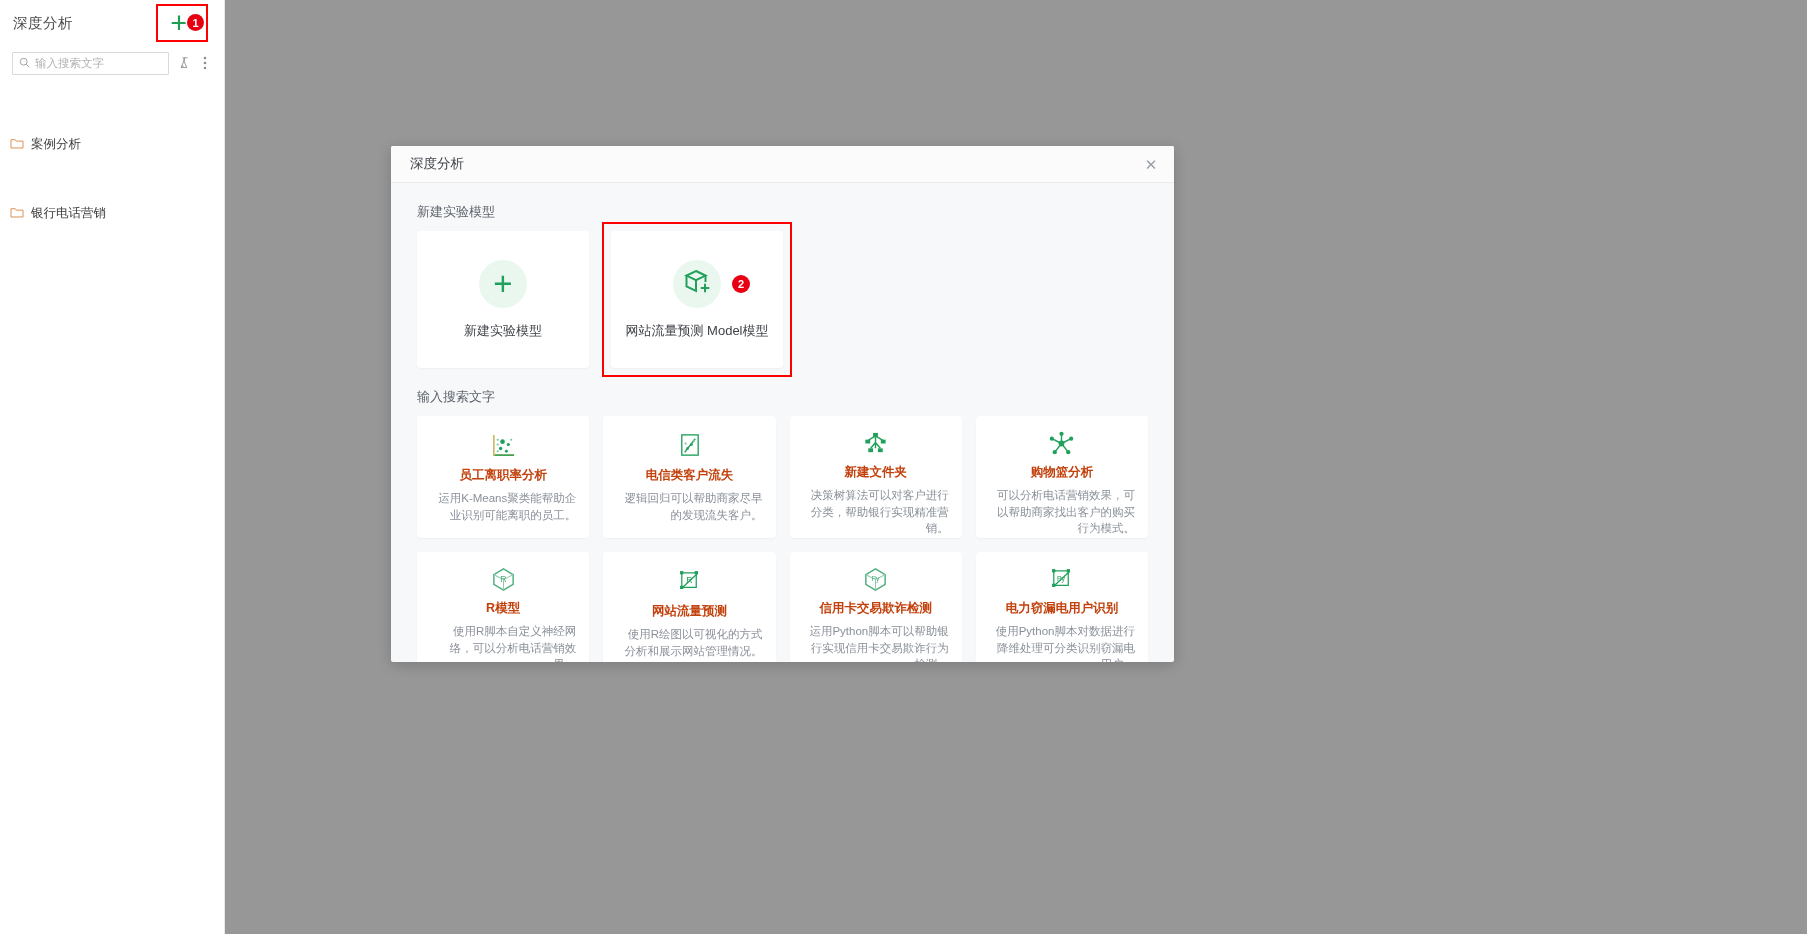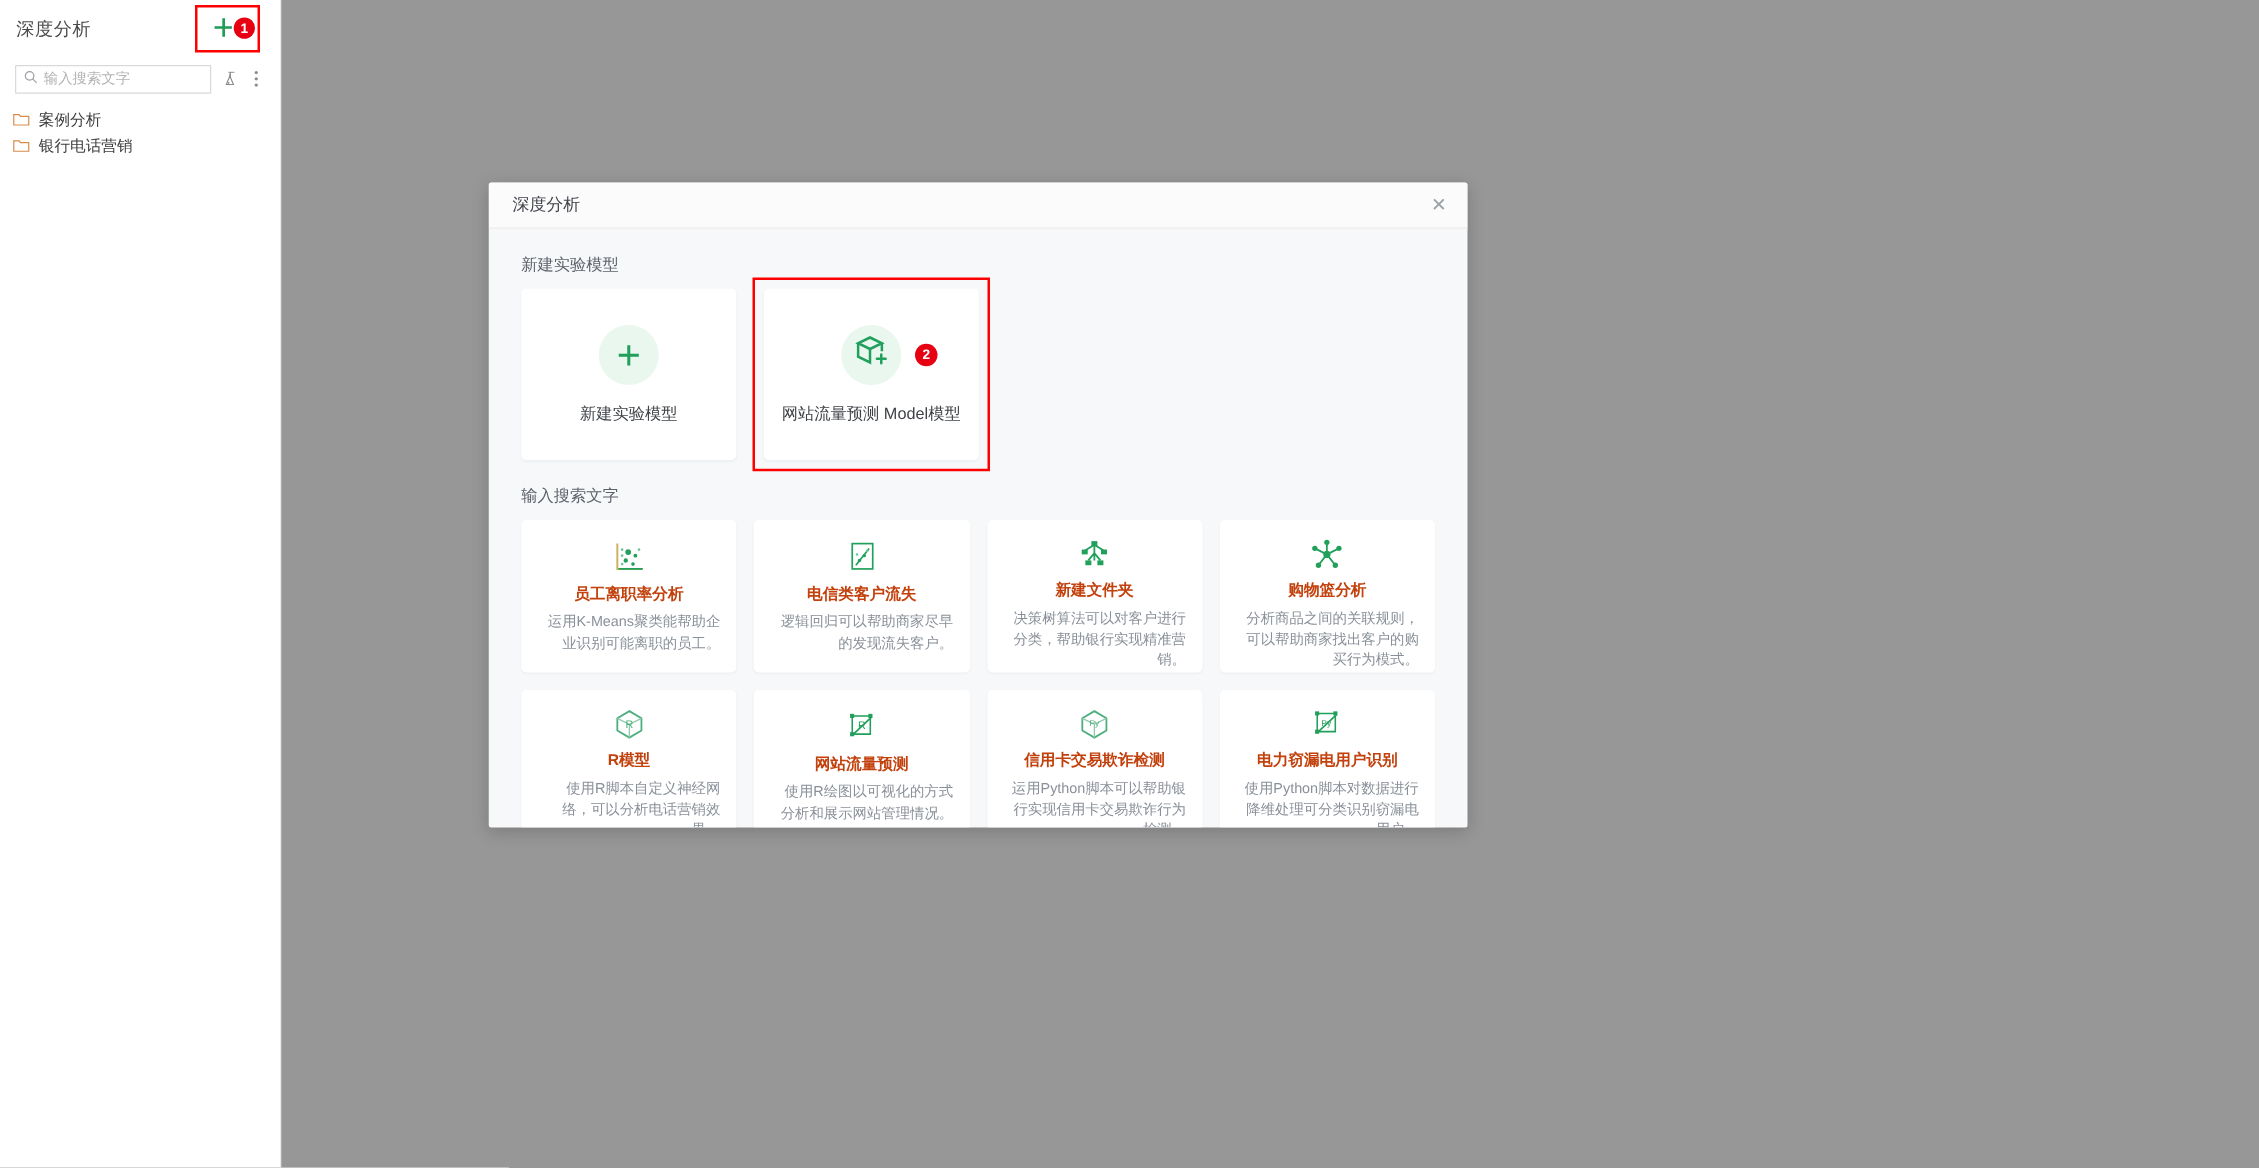--- a/index.html
+++ b/index.html
@@ -50,21 +50,21 @@
   .search-box input {
     border: 0; outline: 0; font-size: 11.5px; color: #555;
     font-family: inherit; width: 100%; background: transparent;
   }
   .search-box input::placeholder { color: #b3b3b3; }
   .tool-ico { width: 16px; height: 16px; display: flex; align-items: center;
               justify-content: center; color: #8c8c8c; cursor: pointer; }
 
   .tree { padding: 6px 0 0 10px; }
   .tree-item { display: flex; align-items: center; gap: 7px; height: 21px;
-               font-size: 12.5px; color: #3d3d3d; cursor: pointer; }
+               font-size: 12.5px; color: #3d3d3d; cursor: pointer; margin-top: 48px; }
   .folder-ico { flex: 0 0 auto; }
 
   .content-area { flex: 1 1 auto; background: #979797; }
 
   
   .mask { position: absolute; inset: 0; background: rgba(0,0,0,0); }
   .modal {
     position: absolute; left: 391px; top: 146px;
     width: 783px; height: 516px;
     background: #f7f8fa;
@@ -284,21 +284,21 @@
             <path d="M14 14 L14 4 M14 14 L24 9 M14 14 L4 9 M14 14 L7 23 M14 14 L21 23" stroke="#21a05b" stroke-width="1.5"></path>
             <circle cx="14" cy="14" r="3" fill="#21a05b"></circle>
             <circle cx="14" cy="4" r="2.2" fill="#21a05b"></circle>
               <circle cx="24" cy="9" r="2.2" fill="#21a05b"></circle>
             <circle cx="4" cy="9" r="2.2" fill="#21a05b"></circle>
               <circle cx="7" cy="23" r="2.2" fill="#21a05b"></circle>
             <circle cx="21" cy="23" r="2.2" fill="#21a05b"></circle>
           </svg>
         </span>
         <span class="case-title">购物篮分析</span>
-        <span class="case-desc">分析商品之间的关联规则，可以帮助商家找出客户的购买行为模式。</span>
+        <span class="case-desc">可以分析电话营销效果，可以帮助商家找出客户的购买行为模式。</span>
       </div>
 
       <div class="case-card">
         <span class="case-ico">
           <svg width="27" height="27" viewBox="0 0 28 28">
             <path d="M14 3 L24 9 V19 L14 25 L4 19 V9 Z" fill="none" stroke="#4fae7e" stroke-width="1.5"></path>
             <path d="M4 9 L14 14 L24 9 M14 14 V25" fill="none" stroke="#8ecbab" stroke-width="1.1"></path>
             <text x="14" y="17" font-size="9" fill="#4fae7e" text-anchor="middle" font-family="Liberation Sans, sans-serif">R</text>
           </svg>
         </span>

